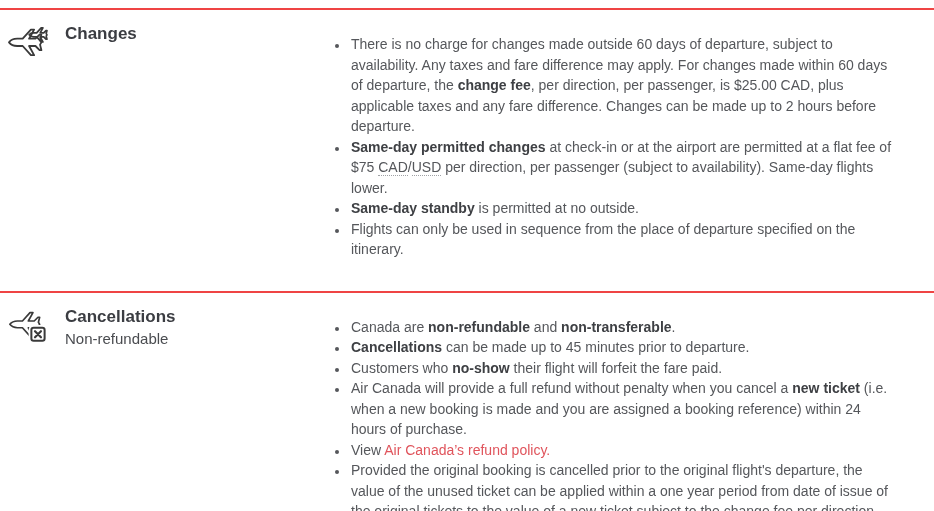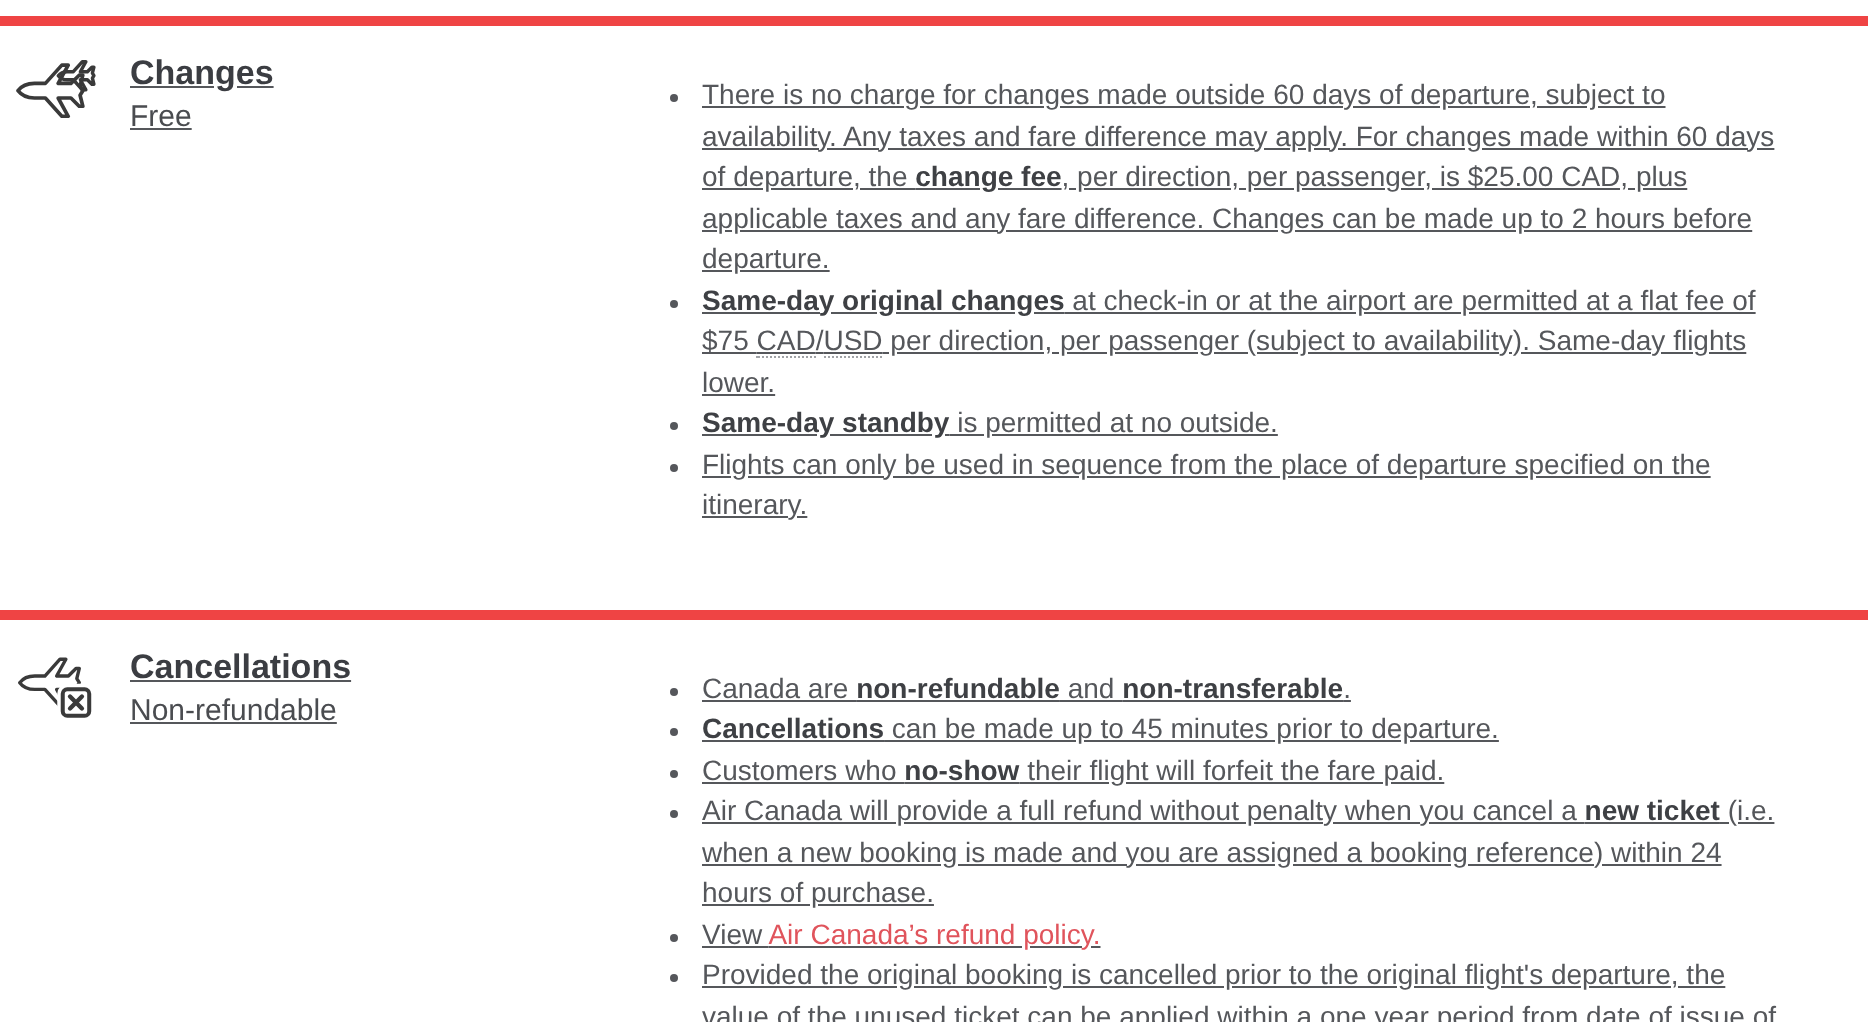--- a/index.html
+++ b/index.html
@@ -11,23 +11,22 @@
   .panel {
     width: 934px;
     box-sizing: border-box;
     padding-top: 8px;
     background: #ffffff;
   }
   .rule-row {
     display: grid;
     grid-template-columns: 57px 253px 1fr;
     box-sizing: border-box;
-    padding: 8px 24px 26px 8px;
-    border-top: 5px solid #ef4444;
-    text-decoration: underline;
+    padding: 8px 24px 15px 8px;
+    border-top: 2px solid #ef4444;
   }
   .col-icon { padding-top: 7px; }
   .col-title { padding-top: 5px; }
   .rule-title {
     margin: 0;
     font-size: 17px;
     line-height: 22px;
     font-weight: 700;
     color: #3b3d42;
   }
@@ -61,25 +60,24 @@
       <svg class="icon-svg" width="44" height="42" viewBox="0 0 48 46" fill="none" stroke="#3a3a3a" stroke-width="2" stroke-linejoin="round" stroke-linecap="round">
         <defs>
           <path id="planeL" d="M1,26 Q4,22 10,22 L16,22 L25,12 L28.5,12 L23,22 L30,22 L34.5,17.5 L36.5,17.5 L35,23.5 L36.5,26 L35,28.5 L36.5,34.5 L34.5,34.5 L30,30 L23,30 L28.5,40 L25,40 L16,30 L10,30 Q4,30 1,26 Z"></path>
         </defs>
         <use href="#planeL" transform="translate(0,-7)"></use>
         <use href="#planeL" transform="translate(22.5,-3.5) scale(0.55)" stroke-width="3.4"></use>
       </svg>
     </div>
     <div class="col-title">
       <h3 class="rule-title">Changes</h3>
-      <div class="rule-subtitle">Free</div>
     </div>
     <ul class="bullets">
         <li><span>There is no charge for changes made outside 60 days of departure, subject to availability. Any taxes and fare difference may apply. For changes made within 60 days of departure, the </span><strong>change fee</strong><span>, per direction, per passenger, is $25.00 CAD, plus applicable taxes and any fare difference. Changes can be made up to 2 hours before departure.</span></li>
-        <li><strong>Same-day original changes</strong><span> at check-in or at the airport are permitted at a flat fee of $75 </span><span class="abbr">CAD</span><span>/</span><span class="abbr">USD</span><span> per direction, per passenger (subject to availability). Same-day flights lower.</span></li>
+        <li><strong>Same-day permitted changes</strong><span> at check-in or at the airport are permitted at a flat fee of $75 </span><span class="abbr">CAD</span><span>/</span><span class="abbr">USD</span><span> per direction, per passenger (subject to availability). Same-day flights lower.</span></li>
         <li><strong>Same-day standby</strong><span> is permitted at no outside.</span></li>
         <li><span>Flights can only be used in sequence from the place of departure specified on the itinerary.</span></li>
       </ul>
   </section>
 
   <section class="rule-row">
     <div class="col-icon">
       <svg class="icon-svg" width="44" height="42" viewBox="0 0 48 46" fill="none" stroke="#3a3a3a" stroke-width="2" stroke-linejoin="round" stroke-linecap="round">
         <use href="#planeL" transform="translate(1,-6) scale(0.92)"></use>
         <rect x="25.5" y="21.5" width="14.5" height="14.5" rx="2.5" fill="#ffffff" stroke="#ffffff" stroke-width="6"></rect>

